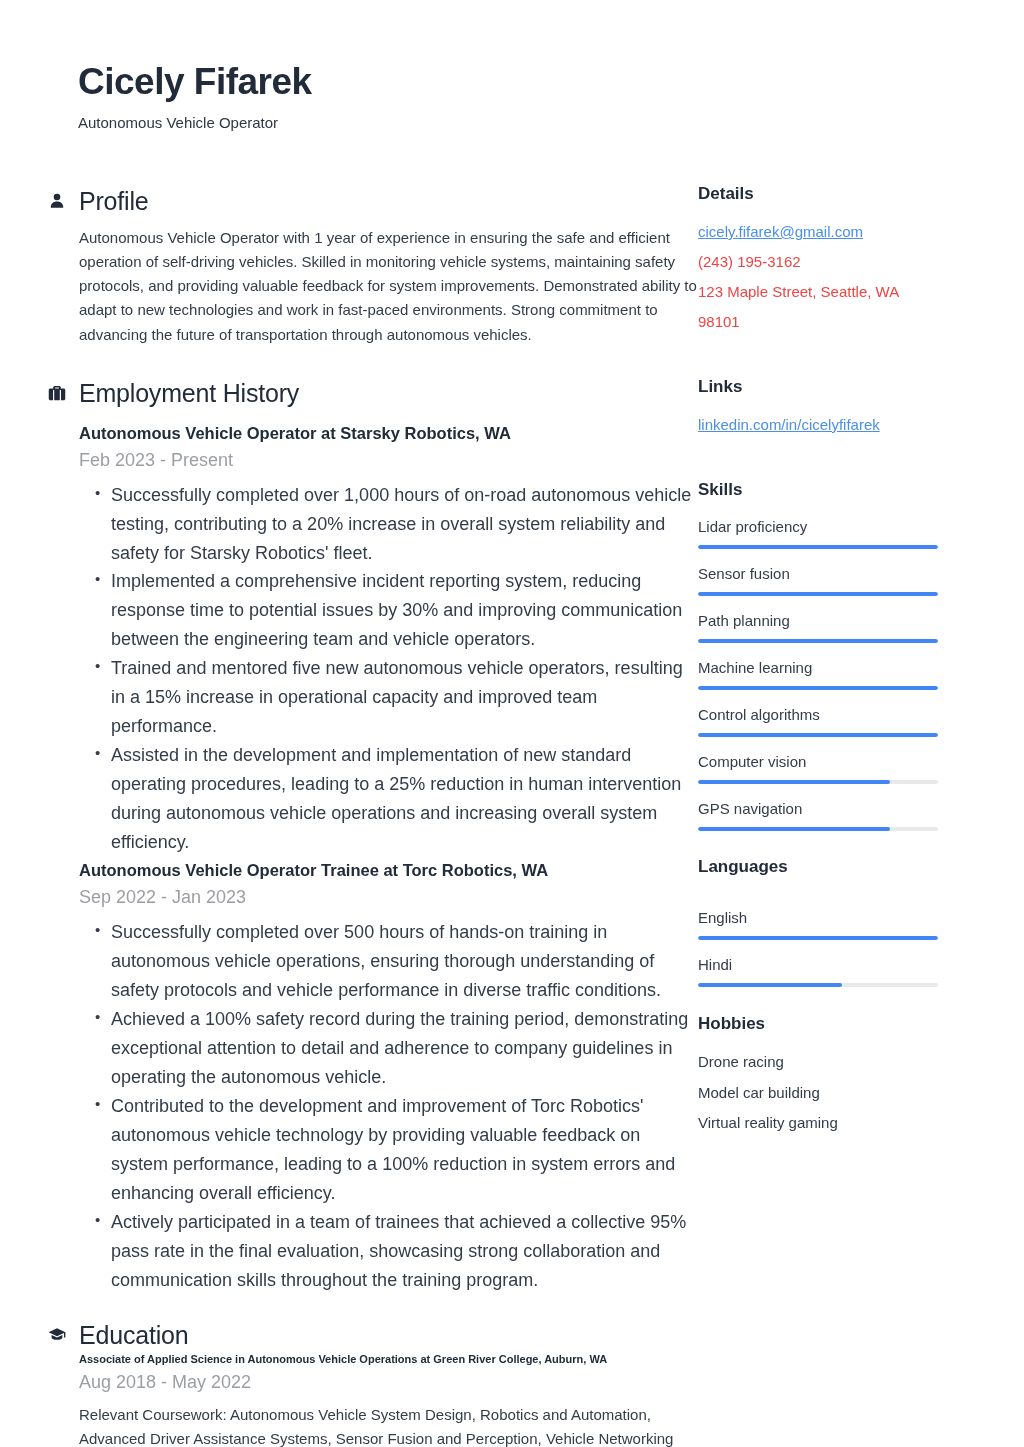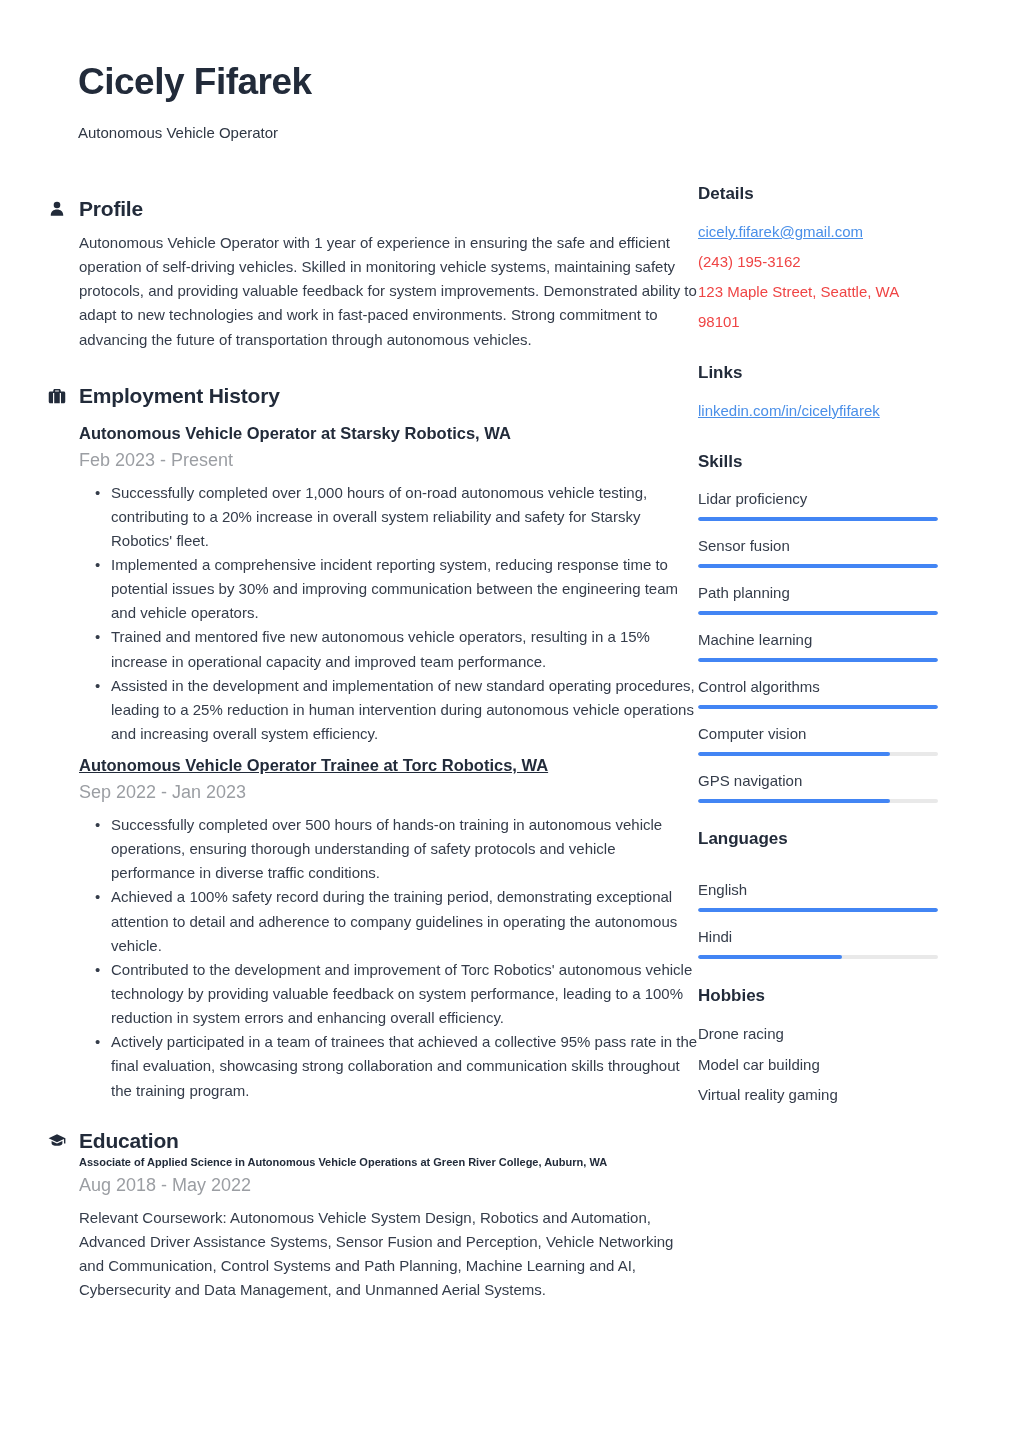--- a/index.html
+++ b/index.html
@@ -16,57 +16,57 @@
   }
   .main-col { flex: 1; min-width: 0; }
   .side-col { width: 240px; flex: 0 0 240px; margin-top: 122px; }
 
   
   .header { margin-left: 30px; }
   .name {
     font-size: 37px; font-weight: 700; color: #222b3a;
     letter-spacing: -0.5px; line-height: 1.08;
   }
-  .job-subtitle { font-size: 15px; color: #2f3744; margin-top: 22px; }
+  .job-subtitle { font-size: 15px; color: #2f3744; margin-top: 12px; }
 
   
   .section { margin-top: 56px; }
   .section.tight { margin-top: 32px; }
   .section.edu { margin-top: 26px; }
   .section-heading { display: flex; align-items: center; gap: 13px; }
   .section-heading .ico { width: 18px; height: 18px; flex: 0 0 18px; display: inline-flex; }
   .section-heading .ico svg { width: 18px; height: 18px; fill: #222b3a; }
   .section-heading h2 {
-    font-size: 21px; font-weight: 700; color: #222b3a; letter-spacing: -0.2px;
+    font-size: 25px; font-weight: 400; color: #222b3a; letter-spacing: -0.2px;
   }
   .section-body { margin-left: 31px; margin-top: 10px; }
   .para { font-size: 15px; line-height: 1.61; color: #343c4a; }
 
   .entry-title {
     font-size: 16.5px; font-weight: 700; color: #222b3a;
     line-height: 1.45; margin-top: 14px;
   }
   .entry-title.first { margin-top: 14px; }
-  .entry-title.followup { margin-top: 8px; text-decoration: underline; }
+  .entry-title.followup { margin-top: 2px; }
   .entry-date { font-size: 18px; color: #9b9ea3; line-height: 1.5; margin-top: 1px; }
   ul.bullets { list-style: none; margin-top: 7px; }
   ul.bullets li {
-    font-size: 15px; line-height: 1.61; color: #343c4a;
+    font-size: 18px; line-height: 1.61; color: #343c4a;
     padding-left: 32px; position: relative;
   }
   ul.bullets li::before {
     content: "•"; position: absolute; left: 16px; top: 0;
     color: #343c4a; font-size: 15px;
   }
   .degree-title { font-size: 11px; font-weight: 700; color: #222b3a; line-height: 1.65; }
   .edu-desc { margin-top: 7px; }
 
   
   .side-section { }
-  .side-section + .side-section { margin-top: 26px; }
+  .side-section + .side-section { margin-top: 40px; }
   .side-heading { font-size: 17px; font-weight: 700; color: #222b3a; margin-bottom: 13px; }
   .side-text { font-size: 15px; color: #ef4444; line-height: 30px; }
   .link {
     color: #4a8fe8; text-decoration: underline; cursor: pointer;
     font-size: 15px; line-height: 30px;
   }
   .skill-list .skill-item { margin-bottom: 15px; }
   .skill-label { font-size: 15px; color: #343c4a; line-height: 20px; margin-bottom: 8px; }
   .bar-track { width: 100%; height: 4px; background: #e9e9e9; border-radius: 2px; overflow: hidden; }
   .bar-fill { height: 4px; background: #4285f4; border-radius: 2px; width: 0; }

